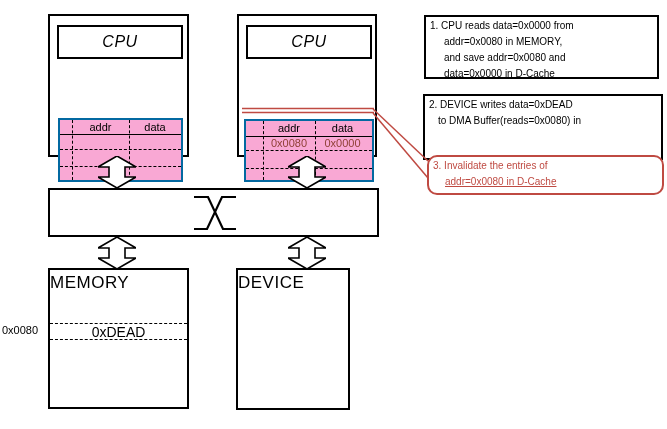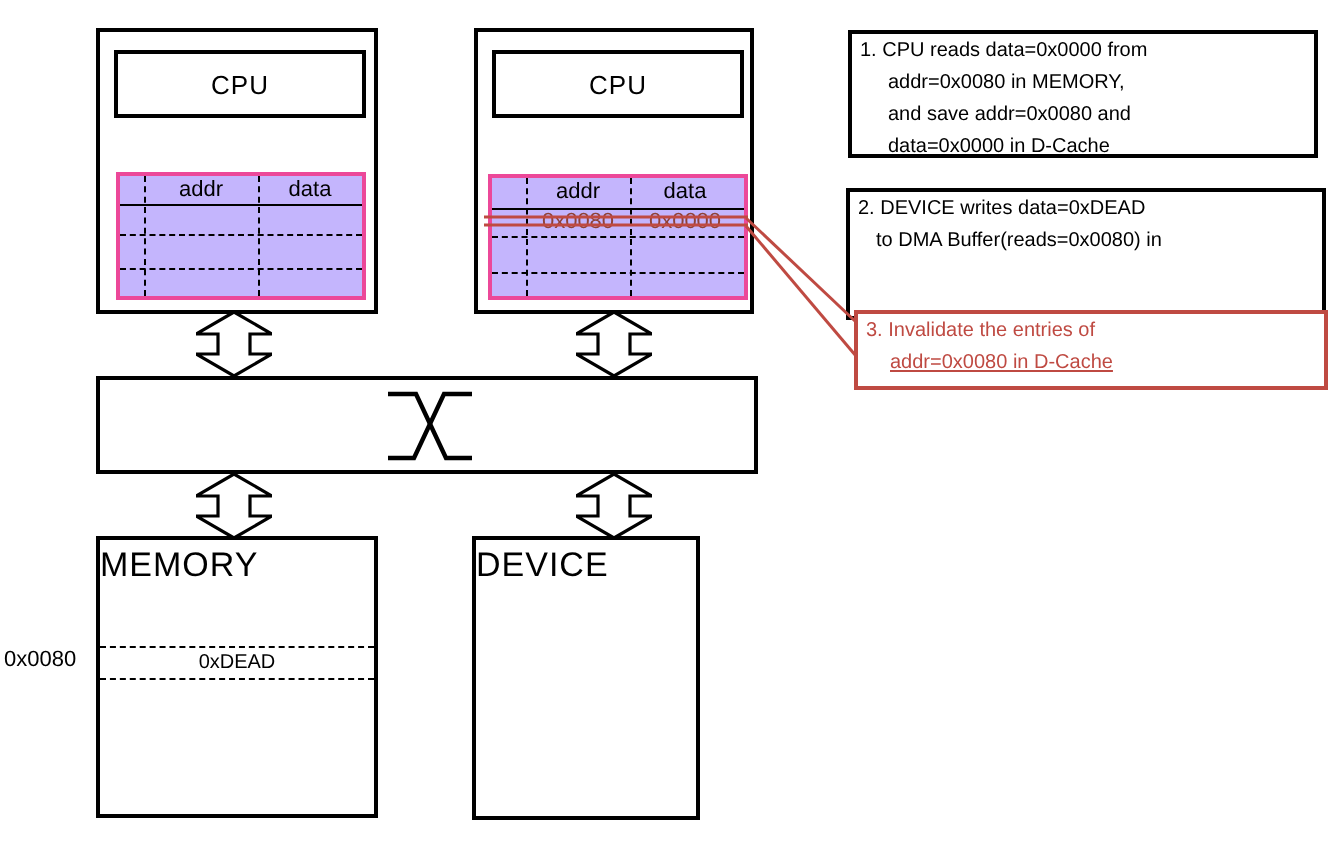--- a/index.html
+++ b/index.html
@@ -1,35 +1,35 @@
 <!DOCTYPE html>
 <html><head>
 <meta charset="utf-8">
 <style>
   html,body{margin:0;padding:0;background:#ffffff;}
   body{font-family:"Liberation Sans",sans-serif;color:#000;}
   #stage{position:relative;width:667px;height:429px;background:#fff;overflow:hidden;}
   .box{position:absolute;border:2px solid #000;background:#fff;box-sizing:border-box;}
   .label-box{position:absolute;border:2px solid #000;box-sizing:border-box;
              display:flex;align-items:center;justify-content:center;
-             font-size:13px;letter-spacing:.5px;}
-  .cache{position:absolute;border:2px solid #ec4899;box-sizing:border-box;background:#c4b5fd;}
+             font-size:16px;letter-spacing:.5px;font-style:italic;}
+  .cache{position:absolute;border:2px solid #0369a1;box-sizing:border-box;background:#f9a8d4;margin-top:32px;}
   .cache .hline-solid{position:absolute;left:0;right:0;border-top:1px solid #000;}
   .cache .hline-dash{position:absolute;left:0;right:0;border-top:1px dashed #000;}
   .cache .vline-dash{position:absolute;top:0;bottom:0;border-left:1px dashed #000;}
   .cache .cell{position:absolute;height:14px;display:flex;align-items:center;
                justify-content:center;font-size:11px;}
   .struck{color:#8f4136;}
   .blocklabel{position:absolute;left:0;right:0;top:3px;font-size:17px;
               letter-spacing:.5px;}
   .memline{position:absolute;left:0;right:0;border-top:1px dashed #000;}
   .annot{position:absolute;border:2px solid #000;box-sizing:border-box;background:#fff;
          font-size:10px;line-height:16px;padding:1px 2px 0 4px;}
   .annot .cont{padding-left:14px;}
-  .annot.red{border-color:#bf4a42;color:#bf4a42;}
+  .annot.red{border-color:#bf4a42;color:#bf4a42;border-radius:10px;}
   .annot.red .cont{padding-left:12px;text-decoration:underline;}
   .annot2 .cont{padding-left:9px;}
   .arrow{position:absolute;}
   #overlay{position:absolute;left:0;top:0;width:667px;height:429px;pointer-events:none;z-index:6;}
   .side-addr{position:absolute;font-size:11px;}
 </style>
 </head>
 <body>
 
 <div id="stage">
@@ -84,21 +84,21 @@
       <path d="M2,4 H16 L31,36 H44" fill="none" stroke="#000" stroke-width="2.2"></path>
       <path d="M44,4 H30 L15,36 H2" fill="none" stroke="#000" stroke-width="2.2"></path>
     </svg>
   </div>
 
   <div class="box" style="left:48px;top:268px;width:141px;height:141px;">
     <div class="blocklabel">MEMORY</div>
     <div class="memline" style="top:53px;"></div>
     <div class="memline" style="top:69px;"></div>
     <div style="position:absolute;left:0;right:0;top:54px;height:15px;display:flex;
-                align-items:center;justify-content:center;font-size:10px;">0xDEAD</div>
+                align-items:center;justify-content:center;font-size:14px;">0xDEAD</div>
   </div>
   <div class="side-addr" style="left:2px;top:324px;">0x0080</div>
 
   <div class="box" style="left:236px;top:268px;width:114px;height:142px;">
     <div class="blocklabel">DEVICE</div>
   </div>
 
   <div class="annot" style="left:424px;top:15px;width:235px;height:64px;">
     <div>1. CPU reads data=0x0000 from</div>
     <div class="cont">addr=0x0080 in MEMORY,</div>

